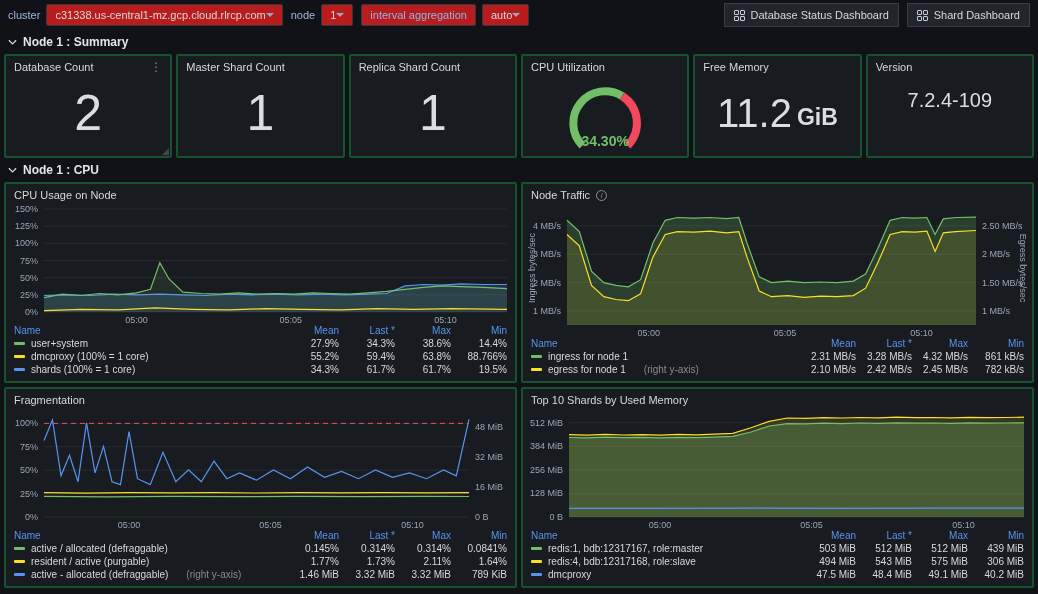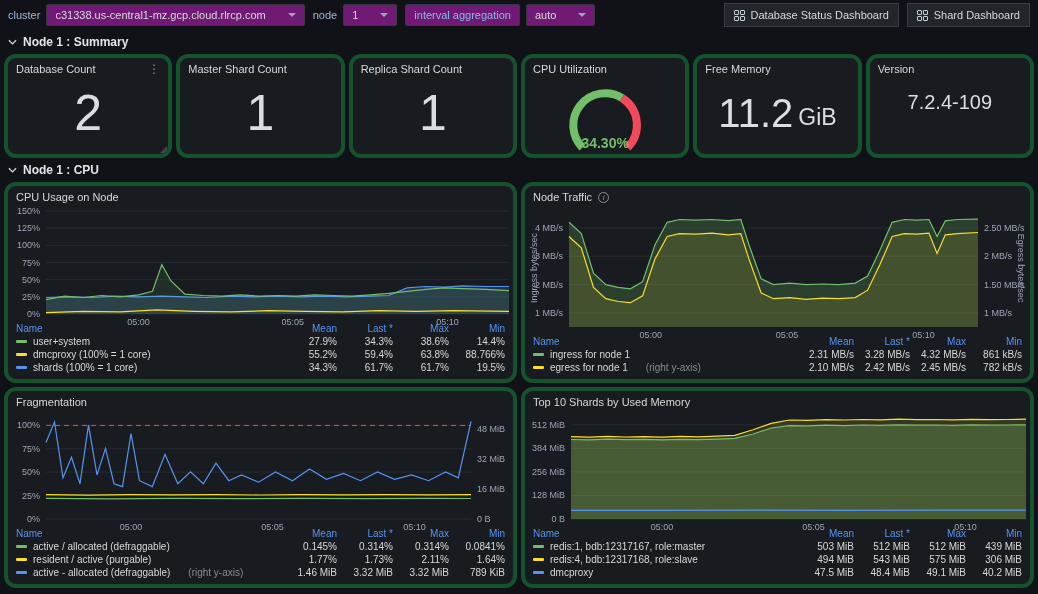--- a/index.html
+++ b/index.html
@@ -2,43 +2,43 @@
 <html><head>
 <meta charset="utf-8">
 <style>
   *{box-sizing:border-box;margin:0;padding:0}
   html,body{width:1038px;height:594px;background:#111217;color:#ccccdc;
     font-family:"Liberation Sans","DejaVu Sans",sans-serif;overflow:hidden}
   
   .topbar{display:flex;align-items:center;height:30px;padding:0 8px;gap:8px}
   .var-group{display:flex;align-items:center;gap:6px}
   .var-label{font-size:11px;color:#9fb6d8}
-  .chip{display:flex;align-items:center;gap:22px;background:#701a75;border:1px solid #34373d;
+  .chip{display:flex;align-items:center;gap:0;background:#b91c1c;border:1px solid #34373d;
     border-radius:2px;height:22px;padding:0 8px;font-size:11px;color:#d8d9da;cursor:pointer;white-space:nowrap}
   .chip.label-chip{color:#8ab8e8;border-color:#2e3a4a}
   .caret{width:0;height:0;border-left:4px solid transparent;border-right:4px solid transparent;border-top:4px solid #9da5b8}
   .topbar-spacer{flex:1}
   .top-btn{display:flex;align-items:center;gap:6px;background:#22252b;border:1px solid #3a3d44;
     border-radius:0;height:24px;padding:0 9px;font-size:11px;color:#d8d9da;cursor:pointer;white-space:nowrap}
   .apps-icon{display:inline-grid;grid-template-columns:5px 5px;grid-template-rows:5px 5px;gap:1px}
   .apps-icon i{background:transparent;border:1px solid #c7d0d9;border-radius:1px}
   
   .section-head{display:flex;align-items:center;gap:6px;height:20px;padding:0 8px;margin-top:2px;cursor:pointer}
   .section-head .title{font-size:12px;font-weight:bold;color:#e3e4e8}
   .sec-chev{width:9px;height:7px}
   
-  .panel{background:#181b1f;border:4px solid #14532d;border-radius:12px;position:relative;overflow:hidden}
+  .panel{background:#181b1f;border:2px solid #14532d;border-radius:2px;position:relative;overflow:hidden}
   .panel-title{font-size:11px;font-weight:500;color:#d8d9da;padding:5px 8px 2px 8px;display:flex;align-items:center;gap:6px;cursor:pointer}
   .kebab{margin-left:auto;color:#8e8e96;font-size:12px;line-height:10px;cursor:pointer}
   
   .stat-row{display:flex;gap:4px;margin:2px 4px 0 4px;height:104px}
   .stat-row .panel{flex:1;display:flex;flex-direction:column}
   .stat-value-wrap{flex:1;display:flex;align-items:center;justify-content:center;gap:5px;padding-bottom:6px}
   .stat-big{font-size:50px;font-weight:500;color:#dcdde2;line-height:1}
-  .stat-unit{font-size:23px;font-weight:400;color:#dcdde2;align-self:center;margin-top:10px}
+  .stat-unit{font-size:23px;font-weight:700;color:#dcdde2;align-self:center;margin-top:10px}
   .stat-small{font-size:20px;font-weight:500;color:#dcdde2}
   .gauge-wrap{flex:1;position:relative;display:flex;align-items:flex-start;justify-content:center}
   .gauge-value{position:absolute;bottom:8px;left:0;width:100%;text-align:center;
     color:#73bf69;font-size:14px;font-weight:bold}
   .resize-corner{position:absolute;right:1px;bottom:1px;width:0;height:0;
     border-left:7px solid transparent;border-bottom:7px solid #43464e;cursor:nwse-resize}
   
   .chart-grid{display:grid;grid-template-columns:1fr 1fr;grid-auto-rows:201px;gap:4px;margin:2px 4px 4px 4px}
   .chart-panel{display:flex;flex-direction:column}
   .chart-wrap{flex:1;position:relative;min-height:0}

